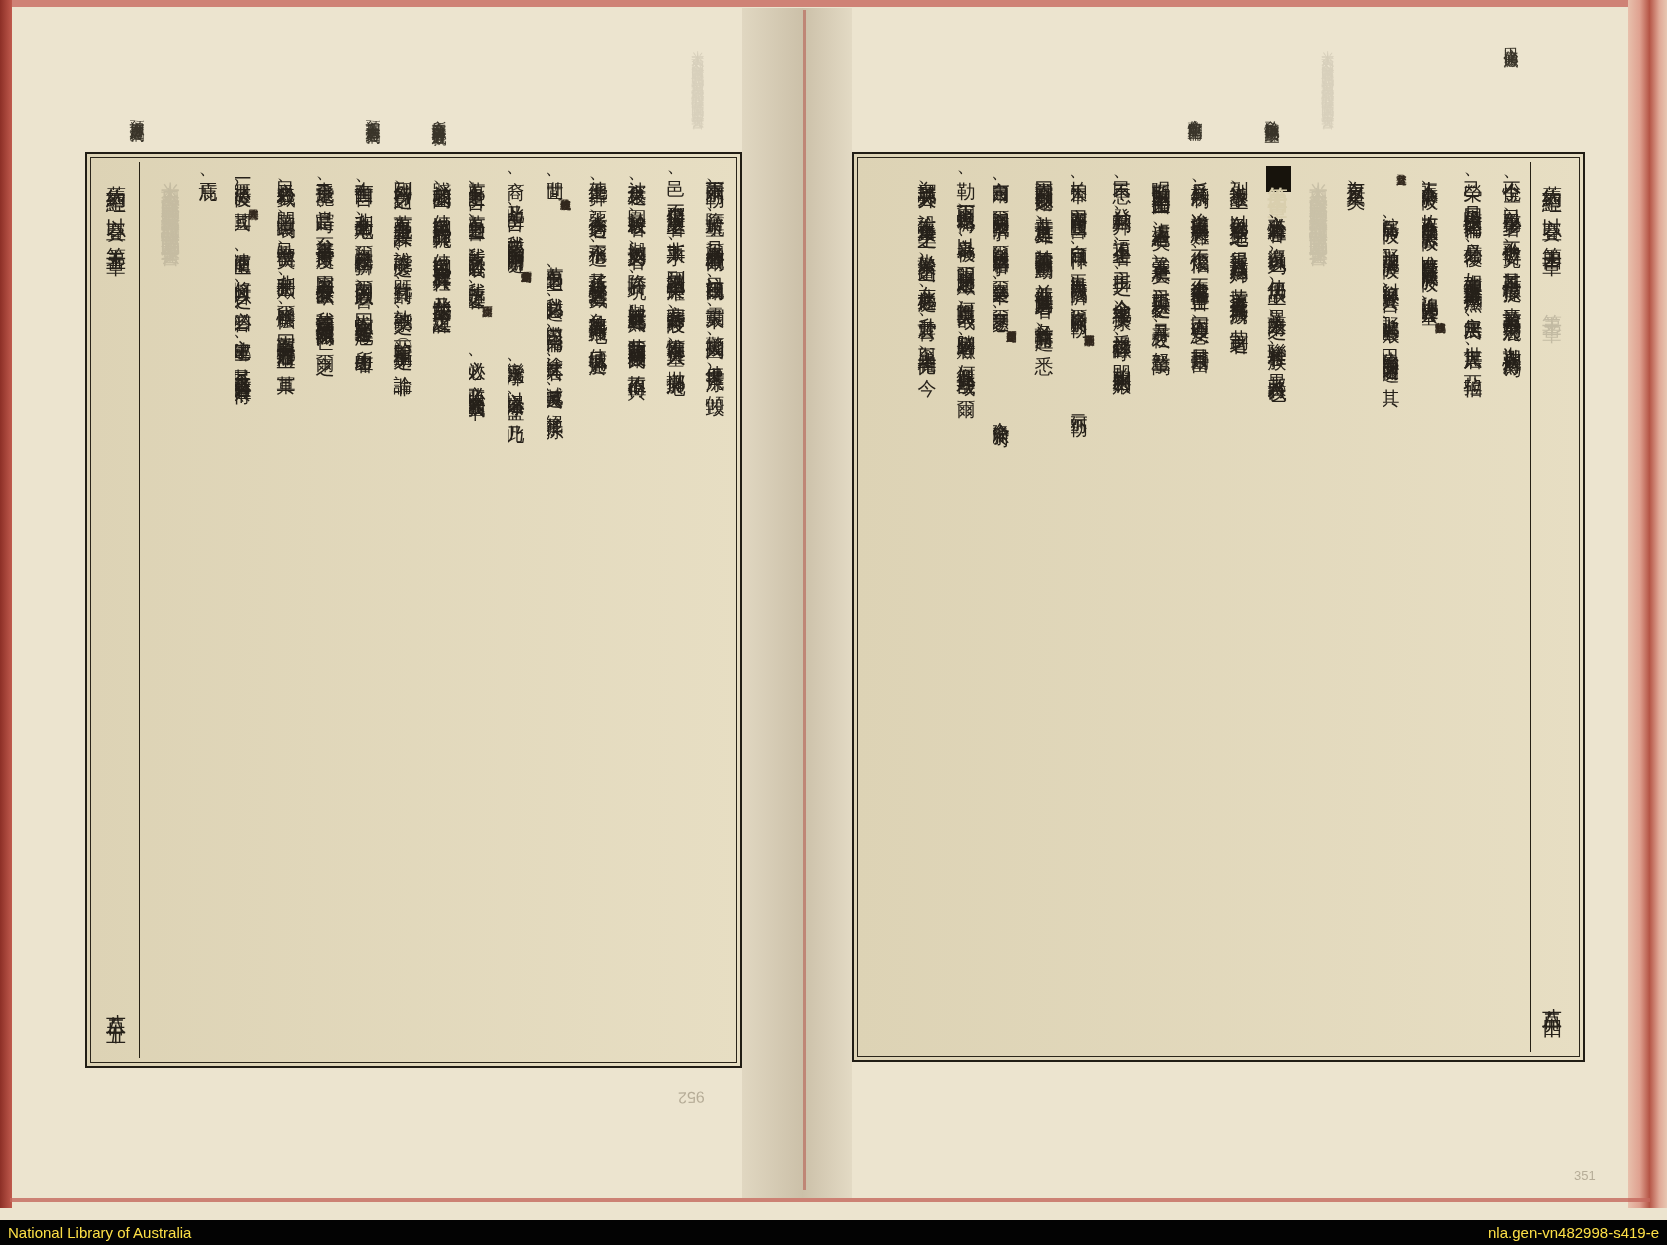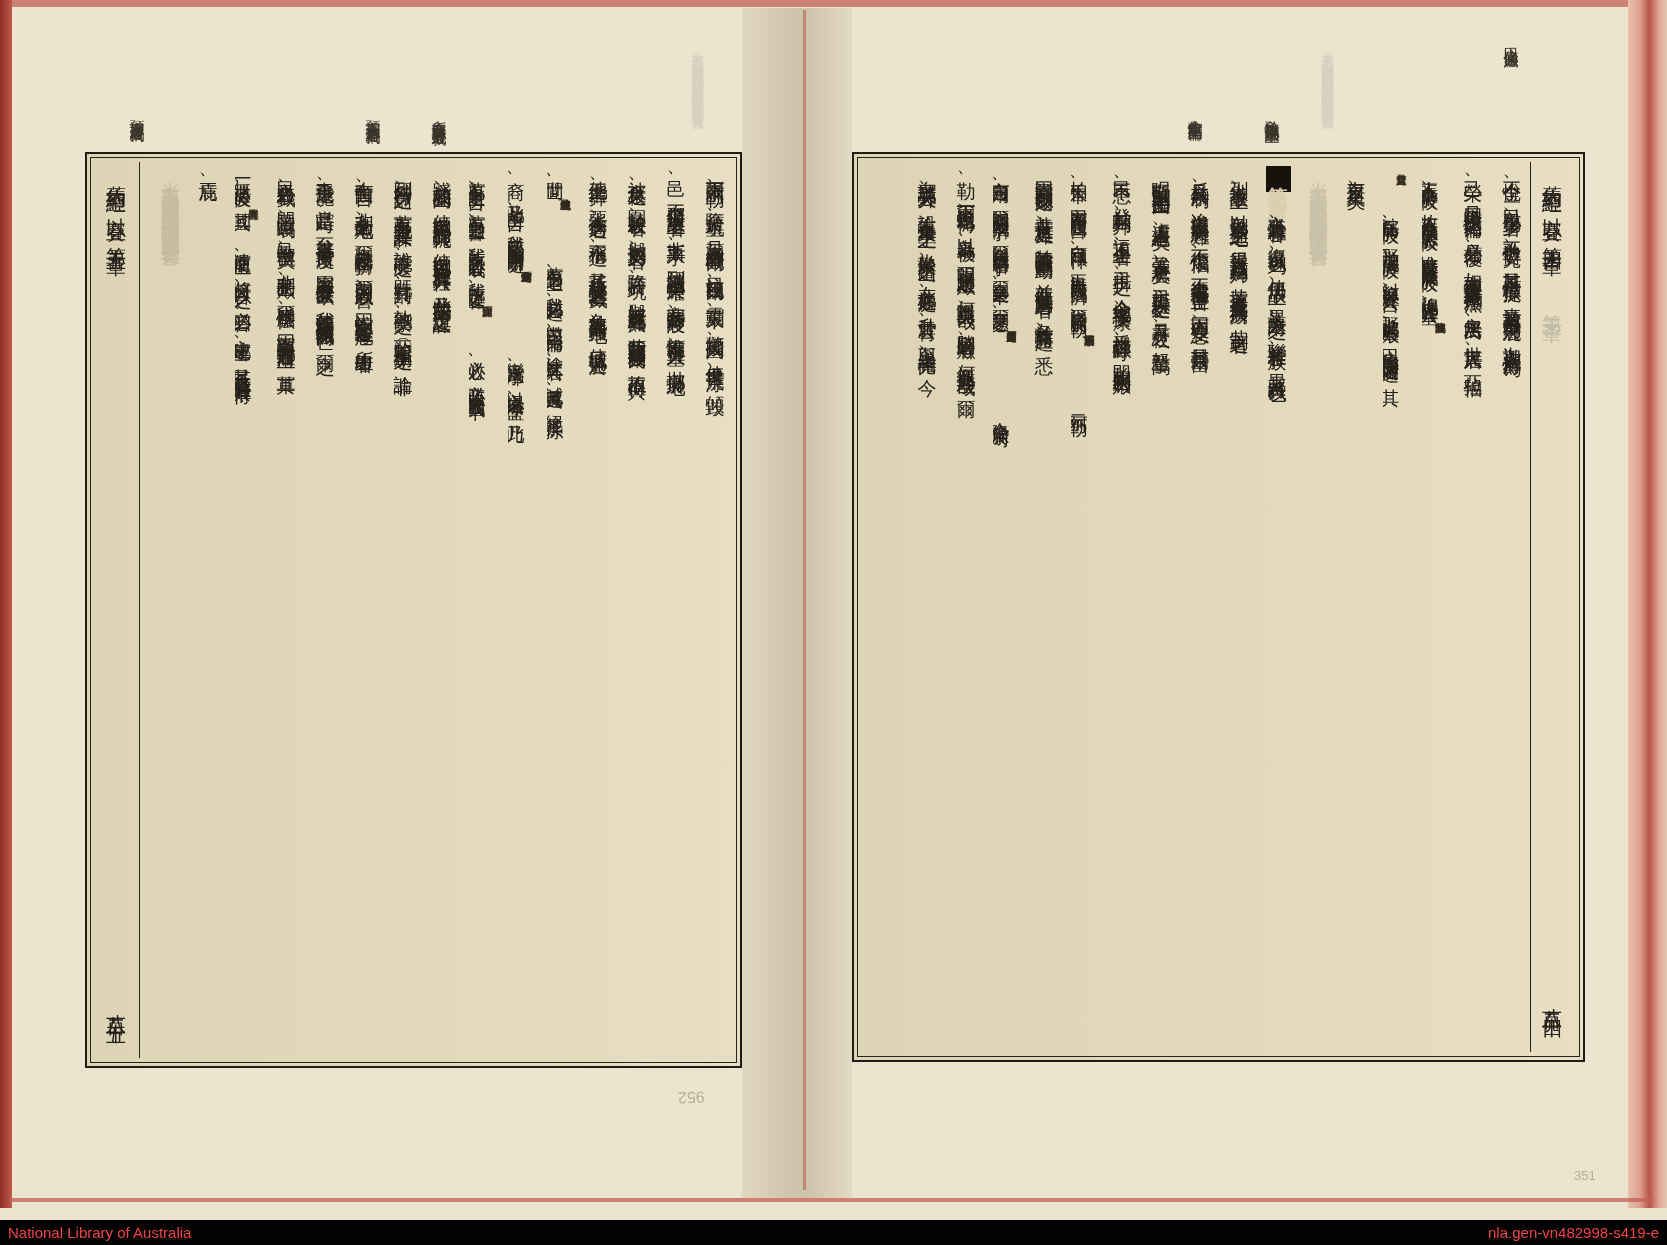--- a/index.html
+++ b/index.html
@@ -6,21 +6,21 @@
   body{width:1667px;height:1245px;position:relative;background:#ece4cf;overflow:hidden;
        font-family:"DejaVu Serif", serif;}
   
   .edge-top{position:absolute;left:0;top:0;width:1667px;height:7px;background:#cf8276;}
   .edge-left{position:absolute;left:0;top:0;width:12px;height:1208px;
              background:linear-gradient(to right,#8c2f26,#c05a4d);}
   .edge-right{position:absolute;left:1628px;top:0;width:39px;height:1208px;
               background:linear-gradient(to right,#e8c0ac,#dfa190 30%,#b55546 55%,#e0a896 80%,#e8c7b2);}
   .edge-bottom{position:absolute;left:10px;top:1198px;width:1640px;height:4px;background:#c4685c;opacity:.8;}
   .footer-bar{position:absolute;left:0;top:1220px;width:1667px;height:25px;background:#030303;
-              color:#ef4444;font-family:"Liberation Sans",sans-serif;font-size:15px;
+              color:#fde047;font-family:"Liberation Sans",sans-serif;font-size:15px;
               display:flex;justify-content:space-between;align-items:center;padding:0 8px;box-sizing:border-box;}
   
   .gutter{position:absolute;left:742px;top:8px;width:110px;height:1190px;
           background:linear-gradient(to right,rgba(120,100,70,.10),rgba(120,100,70,.28) 55%,rgba(120,100,70,.08));}
   .gutter-line{position:absolute;left:803px;top:10px;width:3px;height:1180px;background:#b5564a;opacity:.55;}
 
   
   .page{position:absolute;background:linear-gradient(to left,#e7dec3,#ddd3b5);
         border:2px solid #211d15;box-sizing:border-box;}
   .page .inner-frame{position:absolute;inset:3px;border:1px solid #2a251a;pointer-events:none;}

